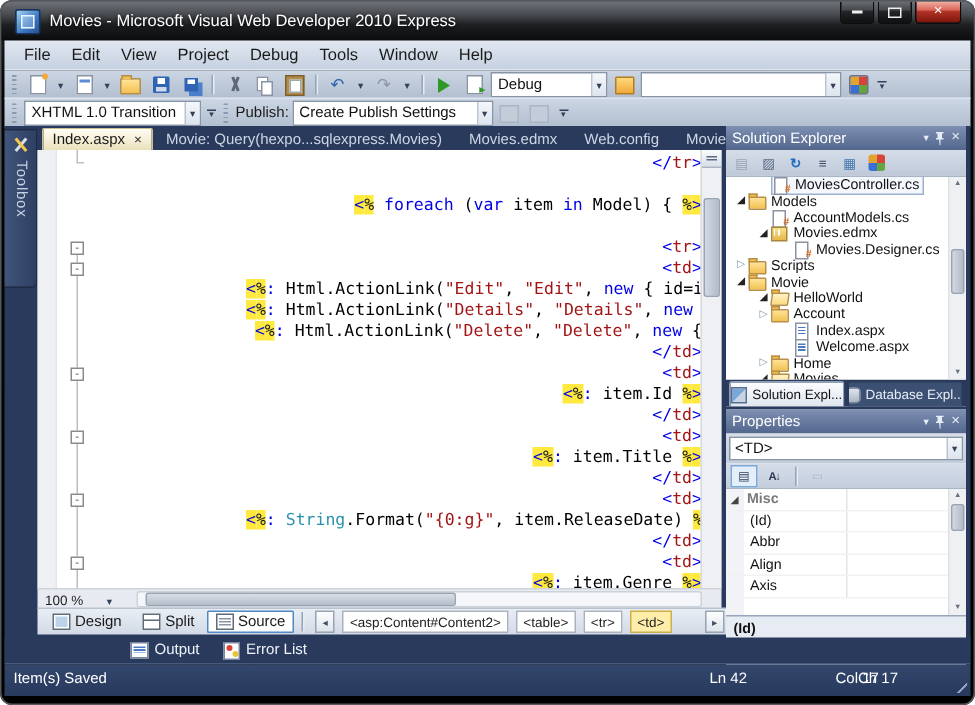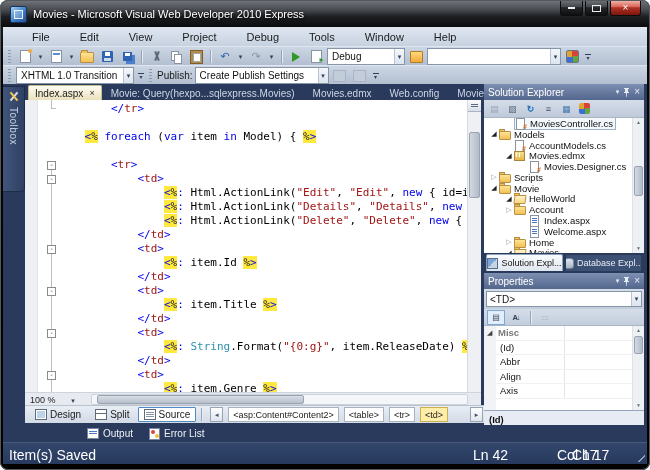--- a/index.html
+++ b/index.html
@@ -12,21 +12,21 @@
   .window-title{color:#fff;font-size:11px;text-shadow:0 1px 3px #000;}
   .win-controls{position:absolute;top:1px;right:9px;display:flex;}
   .win-btn{height:14px;border:1px solid #0d0d0d;border-top:none;border-radius:0 0 3px 3px;background:linear-gradient(180deg,#6a6e73,#45484c 40%,#222427 48%,#0f1011);display:flex;align-items:center;justify-content:center;color:#e8e8e8;margin-left:2px;position:relative;}
   .win-min,.win-max{width:21px;}
   .win-close{width:29px;background:linear-gradient(180deg,#f0b0a4,#d9675a 40%,#b03225 48%,#7d150c);font-size:9px;}
   .win-min::after{content:"";width:7px;height:2px;background:#eee;}
   .win-max::after{content:"";width:7px;height:5px;border:1px solid #eee;}
   .win-close::after{content:"×";font-size:10px;line-height:10px;color:#fff;}
   
   .menubar{position:absolute;top:27px;left:3px;right:3px;height:19px;background:linear-gradient(#e0e7f1,#c6d1e0);display:flex;align-items:center;padding-left:6px;font-size:11px;color:#1b1b1b;}
-  .menu-item{padding:2px 7px;margin-left:16px;}
+  .menu-item{padding:2px 7px;}
   .toolbar{position:absolute;left:3px;right:3px;height:19px;background:linear-gradient(#ccd6e4,#b1becf);display:flex;align-items:center;gap:2px;padding-left:4px;font-size:10px;color:#1b1b1b;}
   #toolbar1{top:46px;border-top:1px solid #dfe6ef;}
   #toolbar2{top:65px;border-top:1px solid #dfe6ef;}
   .tgrip{width:3px;height:13px;background:repeating-linear-gradient(180deg,#8d9bb0 0 1px,transparent 1px 3px);margin:0 3px 0 1px;}
   .tsep{width:1px;height:13px;background:#96a4b8;box-shadow:1px 0 0 #e6ecf4;margin:0 3px;}
   .tbtn{width:18px;height:17px;display:flex;align-items:center;justify-content:center;}
   .dd{width:9px;display:flex;align-items:center;justify-content:center;}
   .dd::after{content:"▾";font-size:7px;color:#33405a;}
   .tcombo{height:15px;background:#fff;border:1px solid #8795a8;display:flex;align-items:center;padding-left:4px;color:#111;}
   .tcombo .dd{margin-left:auto;height:100%;background:linear-gradient(#f4f7fb,#dde4ee);border-left:1px solid #b9c3d2;}
@@ -74,21 +74,21 @@
   .tabstrip{position:absolute;left:25px;top:84px;width:456px;height:16px;display:flex;align-items:flex-end;color:#cdd6e4;font-size:10px;}
   .tab{padding:2px 9px 1px;white-space:nowrap;}
   .tab.active{background:linear-gradient(#fffdf4,#f3ecd2 60%,#e9e0bb);color:#1a1a1a;border-radius:2px 2px 0 0;display:flex;gap:6px;align-items:center;padding:2px 6px 1px;border:1px solid #c9c090;border-bottom:none;margin-left:3px;}
   .tab-close{font-size:9px;color:#333;line-height:9px;}
   .tab-overflow{margin-left:auto;margin-right:4px;display:flex;flex-direction:column;align-items:center;}
   .tab-overflow::before{content:"";width:7px;height:1px;background:#cdd6e4;}
   .tab-overflow::after{content:"▾";font-size:7px;line-height:6px;color:#cdd6e4;}
   
   .editor{position:absolute;left:25px;top:100px;width:456px;height:292px;background:#fff;overflow:hidden;}
   .indicator-margin{position:absolute;left:0;top:0;bottom:0;width:12px;background:#eef0f3;border-right:1px solid #e2e5ea;}
-  .code{position:absolute;left:0;top:2px;right:13px;font:11px/14px "DejaVu Sans Mono",monospace;white-space:pre;color:#000;overflow:hidden;bottom:0;}
+  .code{position:absolute;left:0;top:2px;right:13px;font:11px/14px "DejaVu Sans Mono",monospace;white-space:pre;color:#000;overflow:hidden;bottom:0;text-align:right;}
   .code-line{height:14px;padding-left:33px;}
   .tk-p{color:#000;} .tk-d{color:#0000e8;} .tk-g{color:#a31515;} .tk-s{color:#a31515;} .tk-t{color:#2b91af;}
   .tk-hd{background:#ffe93f;color:#0000e8;} .tk-hp{background:#ffe93f;color:#1c1c1c;}
   .fold-box{position:absolute;left:22px;width:7px;height:7px;border:1px solid #8b8b8b;background:#fff;z-index:3;color:#444;font:7px/6px "DejaVu Sans Mono",monospace;text-align:center;}
   .fold-box::before{content:"-";}
   .fold-vline{position:absolute;left:26px;width:1px;background:#bdbdbd;z-index:1;}
   .fold-tick{position:absolute;left:26px;width:5px;height:1px;background:#bdbdbd;z-index:1;}
   .vscroll{position:absolute;right:0;top:0;bottom:0;width:13px;background:#eef0f3;border-left:1px solid #d7dade;}
   .vsplit{height:11px;background:linear-gradient(#fafbfd,#d9dfe8);border-bottom:1px solid #aab3c0;display:flex;flex-direction:column;align-items:center;justify-content:center;gap:1px;}
   .vsplit::before,.vsplit::after{content:"";width:7px;height:1px;background:#5d6b80;}
@@ -181,21 +181,21 @@
   .desc-title{font-weight:bold;color:#111;}
   
   .bottom-tabs{position:absolute;left:3px;top:425px;right:3px;height:17px;background:#293a5c;display:flex;align-items:center;padding-left:80px;gap:8px;}
   .btab{display:flex;align-items:center;gap:4px;color:#eef2f8;font-size:10px;padding:1px 4px;}
   .out-ico{width:10px;height:9px;background:#fff;border:1px solid #7a86a0;position:relative;flex:none;}
   .out-ico::before{content:"";position:absolute;left:1px;top:2px;right:1px;height:4px;background:repeating-linear-gradient(180deg,#4a79c4 0 1px,transparent 1px 2px);}
   .err-ico{width:9px;height:10px;background:#fff;border:1px solid #7a86a0;position:relative;flex:none;}
   .err-ico::before{content:"";position:absolute;left:1px;top:1px;width:4px;height:4px;background:#d8433a;border-radius:50%;}
   .err-ico::after{content:"";position:absolute;right:0px;bottom:1px;width:4px;height:4px;background:#e8c53a;border-radius:50%;}
   
-  .statusbar{position:absolute;left:3px;top:442px;right:3px;height:21px;background:linear-gradient(#33466b,#273a5e);color:#fff;font-size:14px;border-top:1px solid #46597e;padding-left:24px;}
+  .statusbar{position:absolute;left:3px;top:442px;right:3px;height:21px;background:linear-gradient(#33466b,#273a5e);color:#fff;font-size:10px;border-top:1px solid #46597e;padding-left:24px;}
   .statusbar span{position:absolute;top:4px;}
   .st-msg{left:6px;} .st-ln{left:470px;} .st-col{left:522px;margin-left:32px;} .st-ch{left:569px;} .st-ins{left:648px;}
   .grip{position:absolute;right:2px;bottom:2px;width:12px;height:12px;background:repeating-linear-gradient(135deg,transparent 0 2px,#8fa2c4 2px 3px,transparent 3px 5px);clip-path:polygon(100% 0,100% 100%,0 100%);}
 </style>
 </head>
 <body>
 
 <div class="window">
 
   <div class="titlebar">

